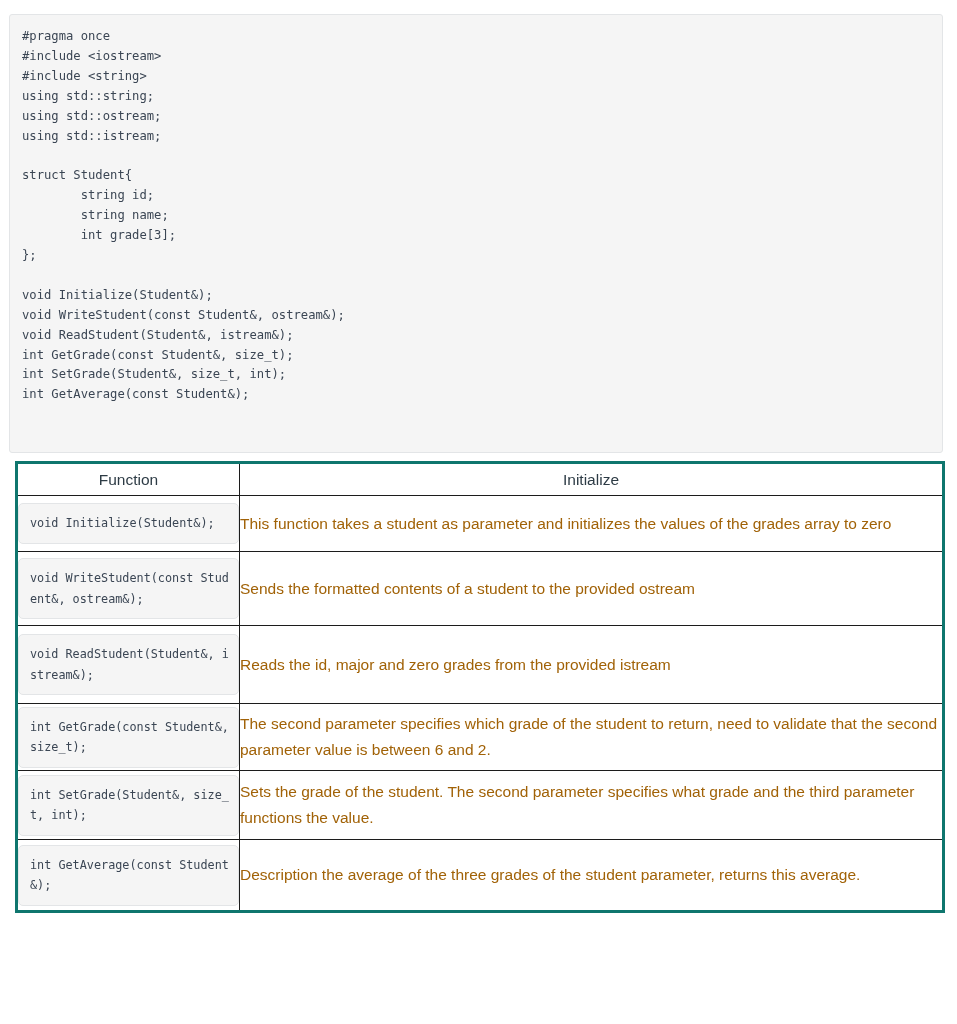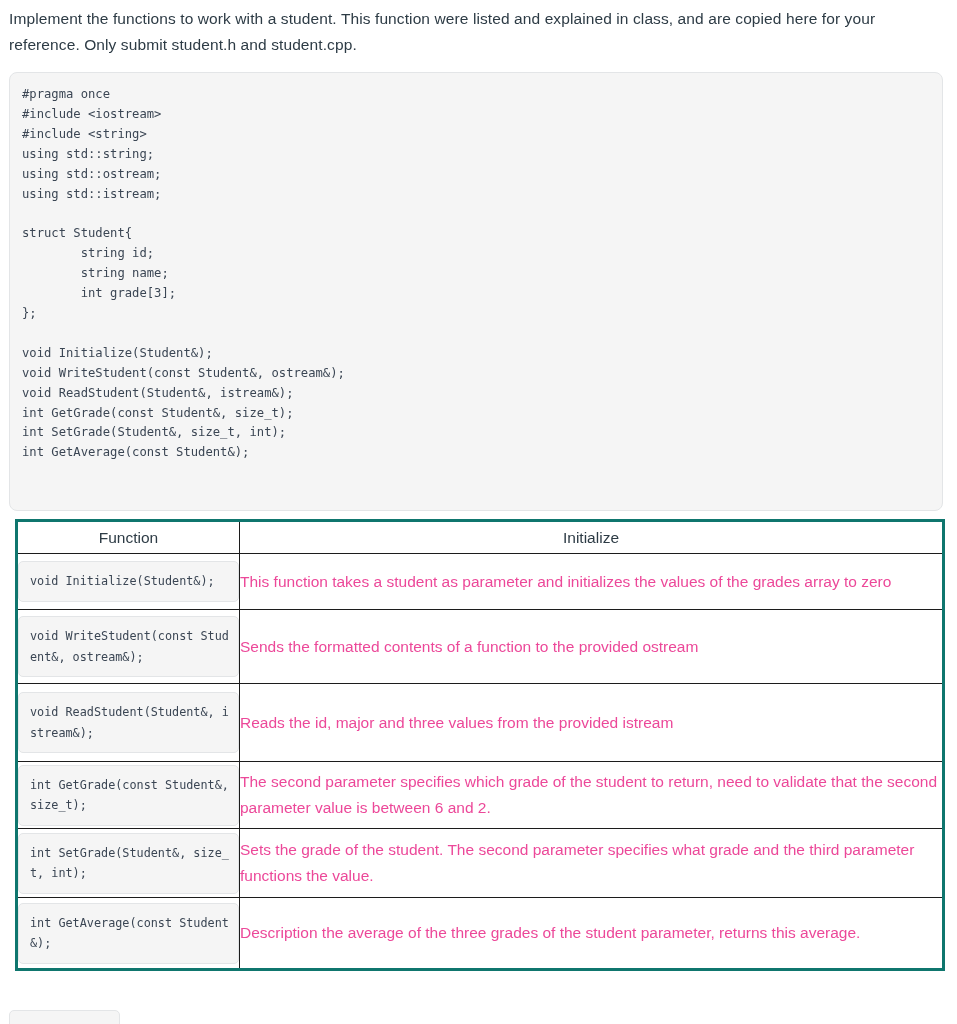--- a/index.html
+++ b/index.html
@@ -33,21 +33,21 @@
     padding: 6px 14px 0 9px;
     margin: 0;
     letter-spacing: 0.1px;
   }
 
   
   .codeblock {
     margin: 14px 14px 0 9px;
     background: #f5f5f5;
     border: 1px solid #e3e5e7;
-    border-radius: 8px;
+    border-radius: 3px;
     padding: 12px 12px 14px 12px;
     box-sizing: border-box;
     height: 439px;
     overflow: hidden;
   }
   .codeblock pre {
     margin: 0;
     font-family: "DejaVu Sans Mono", "Liberation Mono", monospace;
     font-size: 12.2px;
     line-height: 19.9px;
@@ -80,21 +80,21 @@
     color: #2d3b45;
   }
 
   .fn-cell {
     padding: 8px 5px 8px 6px;
   }
   .desc-cell {
     padding: 4px 8px 4px 5px;
     font-size: 15.5px;
     line-height: 26px;
-    color: #ec4899;
+    color: #a16207;
     margin-left: 32px;
   }
 
   
   .code-pill {
     display: block;
     background: #f5f5f5;
     border: 1px solid #e3e5e7;
     border-radius: 5px;
     padding: 9px 9px 9px 11px;
@@ -125,21 +125,20 @@
     border: 1px solid #e3e5e7;
     border-radius: 5px;
     box-sizing: border-box;
   }
 </style>
 </head>
 <body>
 
 <div class="page">
 
-  <p class="intro">Implement the functions to work with a student. This function were listed and explained in class, and are copied here for your reference. Only submit student.h and student.cpp.</p>
 
   <div class="codeblock">
     <pre>#pragma once
 #include &lt;iostream&gt;
 #include &lt;string&gt;
 using std::string;
 using std::ostream;
 using std::istream;
 
 struct Student{
@@ -171,27 +170,27 @@
       <tr class="r0">
         <td class="fn-cell">
           <code class="code-pill">void Initialize(Student&amp;);</code>
         </td>
         <td class="desc-cell">This function takes a student as parameter and initializes the values of the grades array to zero</td>
       </tr>
       <tr class="r1">
         <td class="fn-cell">
           <code class="code-pill">void WriteStudent(const Student&amp;, ostream&amp;);</code>
         </td>
-        <td class="desc-cell">Sends the formatted contents of a function to the provided ostream</td>
+        <td class="desc-cell">Sends the formatted contents of a student to the provided ostream</td>
       </tr>
       <tr class="r2">
         <td class="fn-cell">
           <code class="code-pill">void ReadStudent(Student&amp;, istream&amp;);</code>
         </td>
-        <td class="desc-cell">Reads the id, major and three values from the provided istream</td>
+        <td class="desc-cell">Reads the id, major and zero grades from the provided istream</td>
       </tr>
       <tr class="r3">
         <td class="fn-cell">
           <code class="code-pill">int GetGrade(const Student&amp;, size_t);</code>
         </td>
         <td class="desc-cell">The second parameter specifies which grade of the student to return, need to validate that the second parameter value is between 6 and 2.</td>
       </tr>
       <tr class="r4">
         <td class="fn-cell">
           <code class="code-pill">int SetGrade(Student&amp;, size_t, int);</code>

